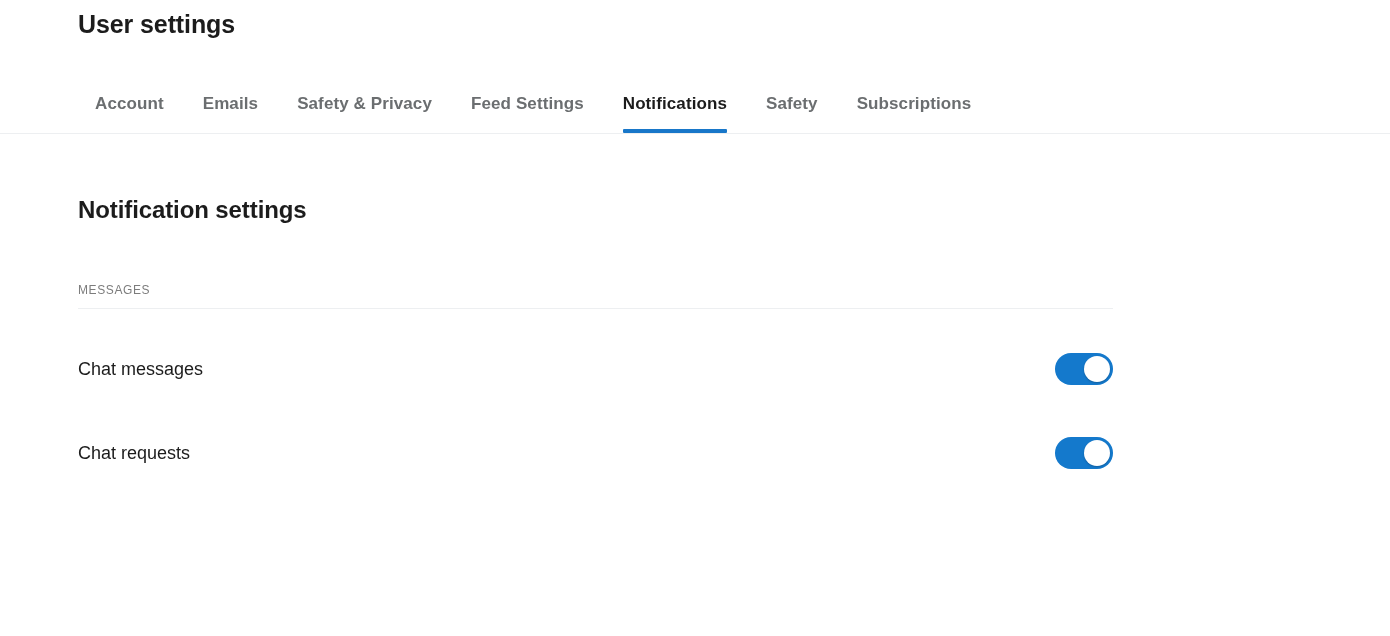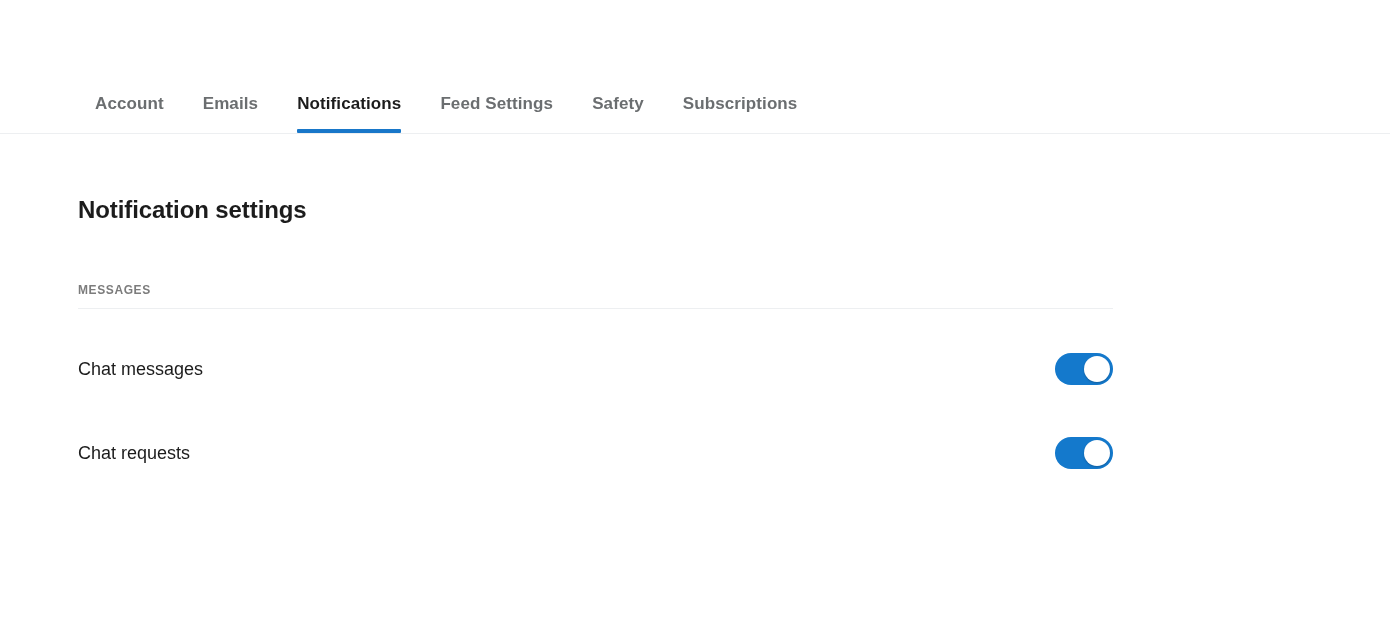--- a/index.html
+++ b/index.html
@@ -90,21 +90,21 @@
     color: #1c1c1c;
     letter-spacing: -0.1px;
     margin-top: 62px;
   }
 
   .group {
     margin-top: 59px;
   }
   .group-label {
     font-size: 12px;
-    font-weight: bold;
+    font-weight: normal;
     color: #7c7c7c;
     letter-spacing: 0.6px;
     text-transform: uppercase;
     padding-bottom: 11px;
     margin-top: 38px;
   }
   .group-divider {
     height: 1px;
     background: #edeff1;
     width: 1035px;
@@ -153,33 +153,37 @@
   }
   .toggle.on .knob {
     left: 29px;
   }
 </style>
 </head>
 <body>
 
 <div class="page">
 
+  <div class="page-title">User settings</div>
 
   <div class="tabbar" id="tabbar">
       <div class="tab">
         <span>Account</span>
       </div>
       <div class="tab">
         <span>Emails</span>
+      </div>
+      <div class="tab">
+        <span>Safety &amp; Privacy</span>
+      </div>
+      <div class="tab">
+        <span>Feed Settings</span>
       </div>
       <div class="tab active">
         <span>Notifications</span>
-      </div>
-      <div class="tab">
-        <span>Feed Settings</span>
       </div>
       <div class="tab">
         <span>Safety</span>
       </div>
       <div class="tab">
         <span>Subscriptions</span>
       </div>
     </div>
 
   <div class="content">

